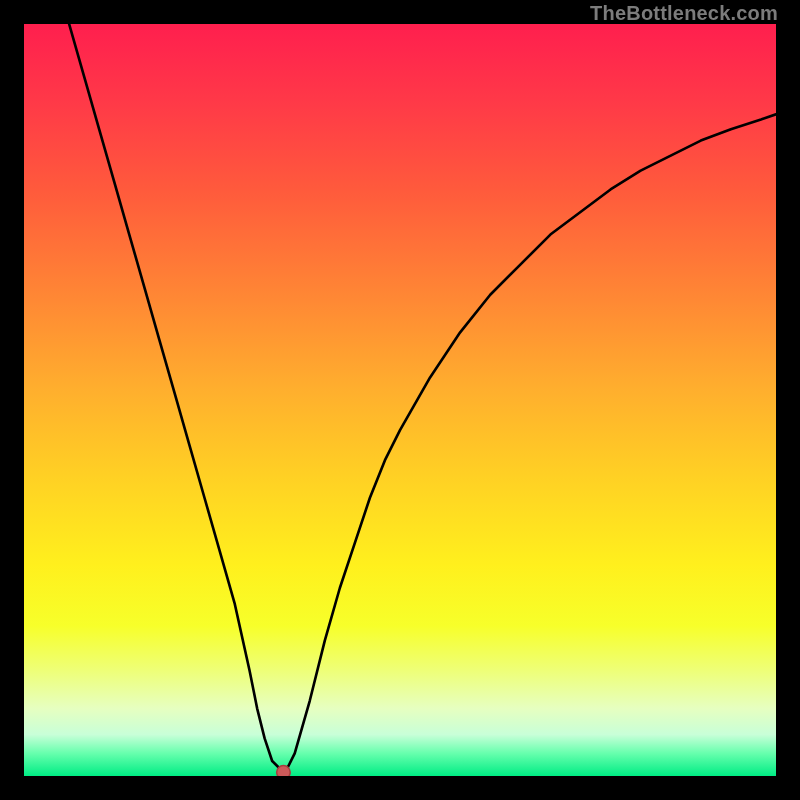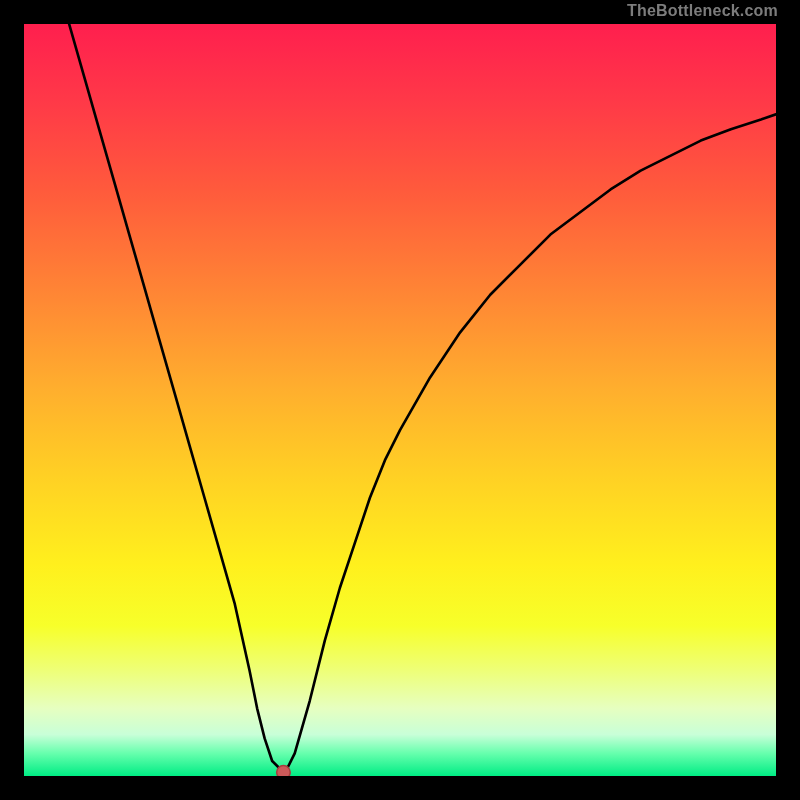--- a/index.html
+++ b/index.html
@@ -23,21 +23,21 @@
     position: absolute;
     top: 24px;
     left: 24px;
     width: 752px;
     height: 752px;
   }
   .watermark {
     position: absolute;
     top: 2px;
     right: 22px;
-    font-size: 16px;
+    font-size: 20px;
     font-weight: 600;
     color: #7c7c7c;
     letter-spacing: 0.2px;
     user-select: none;
   }
 </style>
 </head>
 <body>
 
 <div class="frame">

